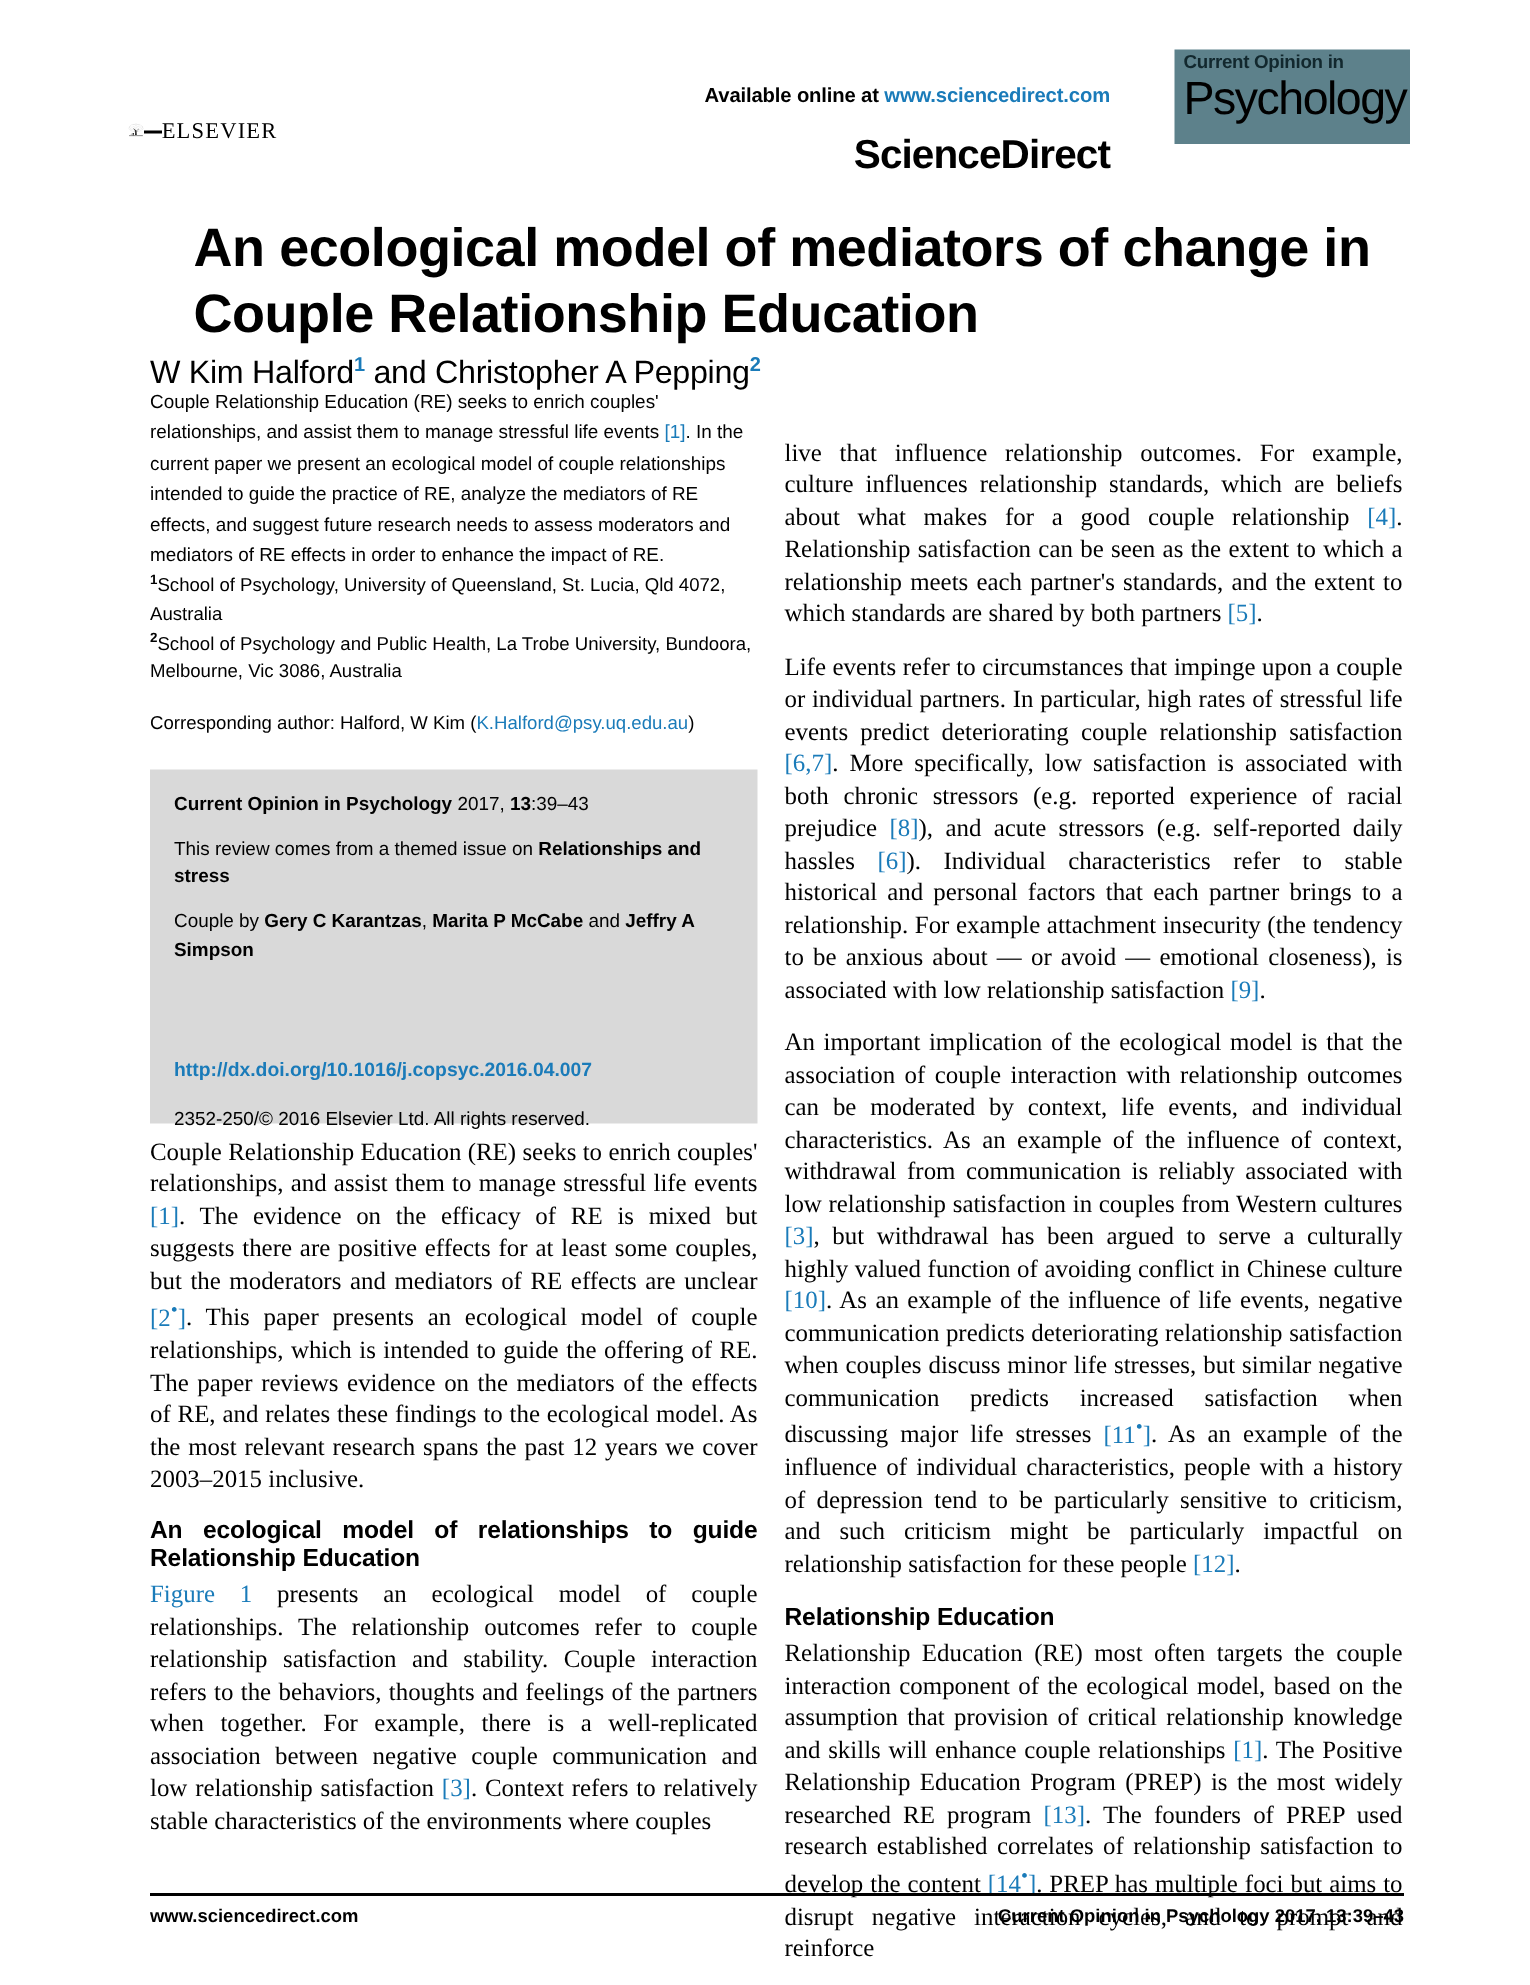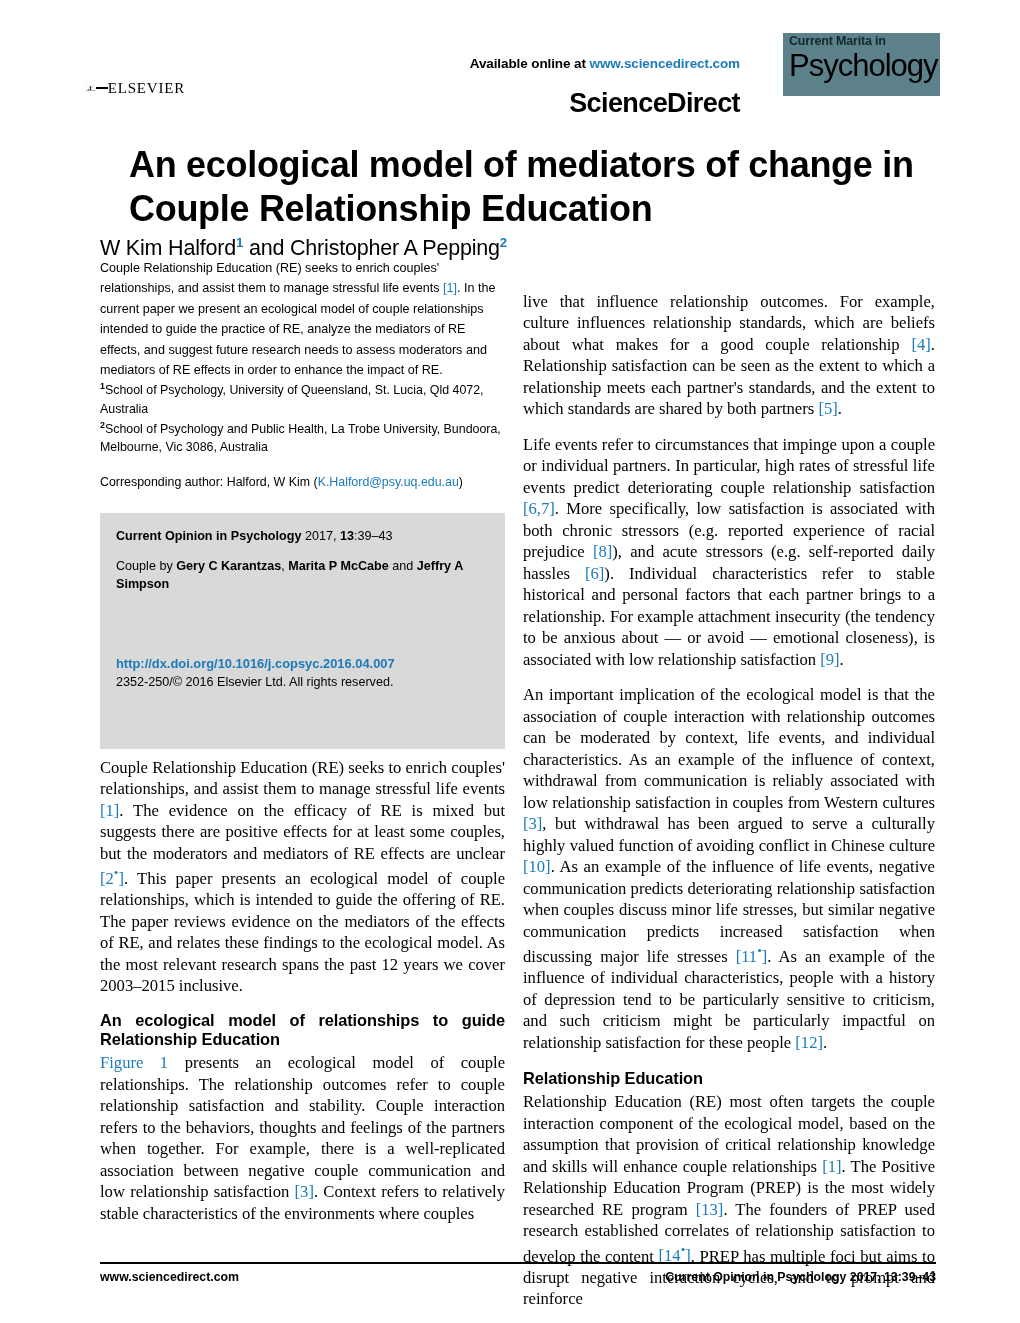--- a/index.html
+++ b/index.html
@@ -117,21 +117,21 @@
     margin-top: 21px;
     padding: 14px 16px 16px 16px;
     height: 236px;
     font-family: "Liberation Sans", sans-serif;
     font-size: 12.6px; color:#000;
   }
   .gb-line { line-height:1.45; margin-bottom: 12px; }
   .gb-line b { font-weight:700; }
   .gb-doi {
     color:#1a7bb9; font-weight:700; font-size:12.9px;
-    margin-top: 63px; margin-bottom: 2px;
+    margin-top: 63px; margin-bottom: 17px;
   }
   .gb-copy { line-height:1.45; }
 
   
   .body-serif {
     font-family: "Liberation Serif", serif;
     font-size: 16.6px; line-height: 1.295;
     text-align: justify; color:#000;
     hyphens: none;
     margin-top: 33px;
@@ -199,21 +199,21 @@
     </div>
 
     <div class="sd-block">
       <div class="sd-available">
         <span>Available online at </span><span class="sd-url">www.sciencedirect.com</span>
       </div>
       <div class="sd-wordmark">ScienceDirect</div>
     </div>
 
     <div class="coip-logo">
-      <div class="coip-line1">Current Marita in</div>
+      <div class="coip-line1">Current Opinion in</div>
       <div class="coip-line2">Psychology</div>
     </div>
   </div>
 
   <div class="title-block">
     <div class="art-title">An ecological model of mediators of change in Couple Relationship Education</div>
     <div class="art-authors">
       <span>W Kim Halford</span><span class="sup-blue">1</span><span> and </span><span>Christopher A Pepping</span><span class="sup-blue">2</span>
     </div>
   </div>
@@ -231,20 +231,23 @@
       <sup>2</sup><span>School of Psychology and Public Health, La Trobe University, Bundoora, Melbourne, Vic 3086, Australia</span>
     </div>
 
     <div class="corr">
       <span>Corresponding author: Halford, W Kim (</span><span class="link-blue">K.Halford@psy.uq.edu.au</span><span>)</span>
     </div>
 
     <div class="greybox">
       <div class="gb-line">
         <b>Current Opinion in Psychology</b><span> 2017, </span><b>13</b><span>:39–43</span>
+      </div>
+      <div class="gb-line">
+        <span>This review comes from a themed issue on </span><b>Relationships and stress</b>
       </div>
       <div class="gb-line">
         <span>Couple by </span><b>Gery C Karantzas</b><span>, </span><b>Marita P McCabe</b><span> and </span><b>Jeffry A Simpson</b>
       </div>
       <div class="gb-doi">http://dx.doi.org/10.1016/j.copsyc.2016.04.007</div>
       <div class="gb-copy">2352-250/© 2016 Elsevier Ltd. All rights reserved.</div>
     </div>
 
     <div class="body-serif left-rule">
       <p><span>Couple Relationship Education (RE) seeks to enrich couples' relationships, and assist them to manage stressful life events </span><span class="ref">[1]</span><span>. The evidence on the efficacy of RE is mixed but suggests there are positive effects for at least some couples, but the moderators and mediators of RE effects are unclear </span><span class="ref"><span>[2</span><sup>•</sup><span>]</span></span><span>. This paper presents an ecological model of couple relationships, which is intended to guide the offering of RE. The paper reviews evidence on the mediators of the effects of RE, and relates these findings to the ecological model. As the most relevant research spans the past 12 years we cover 2003–2015 inclusive.</span></p>

